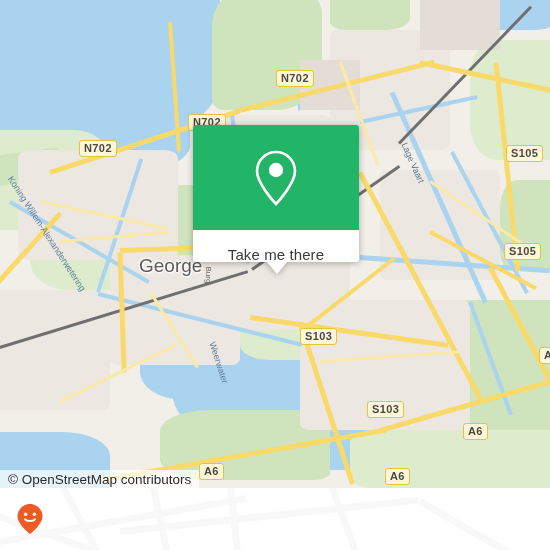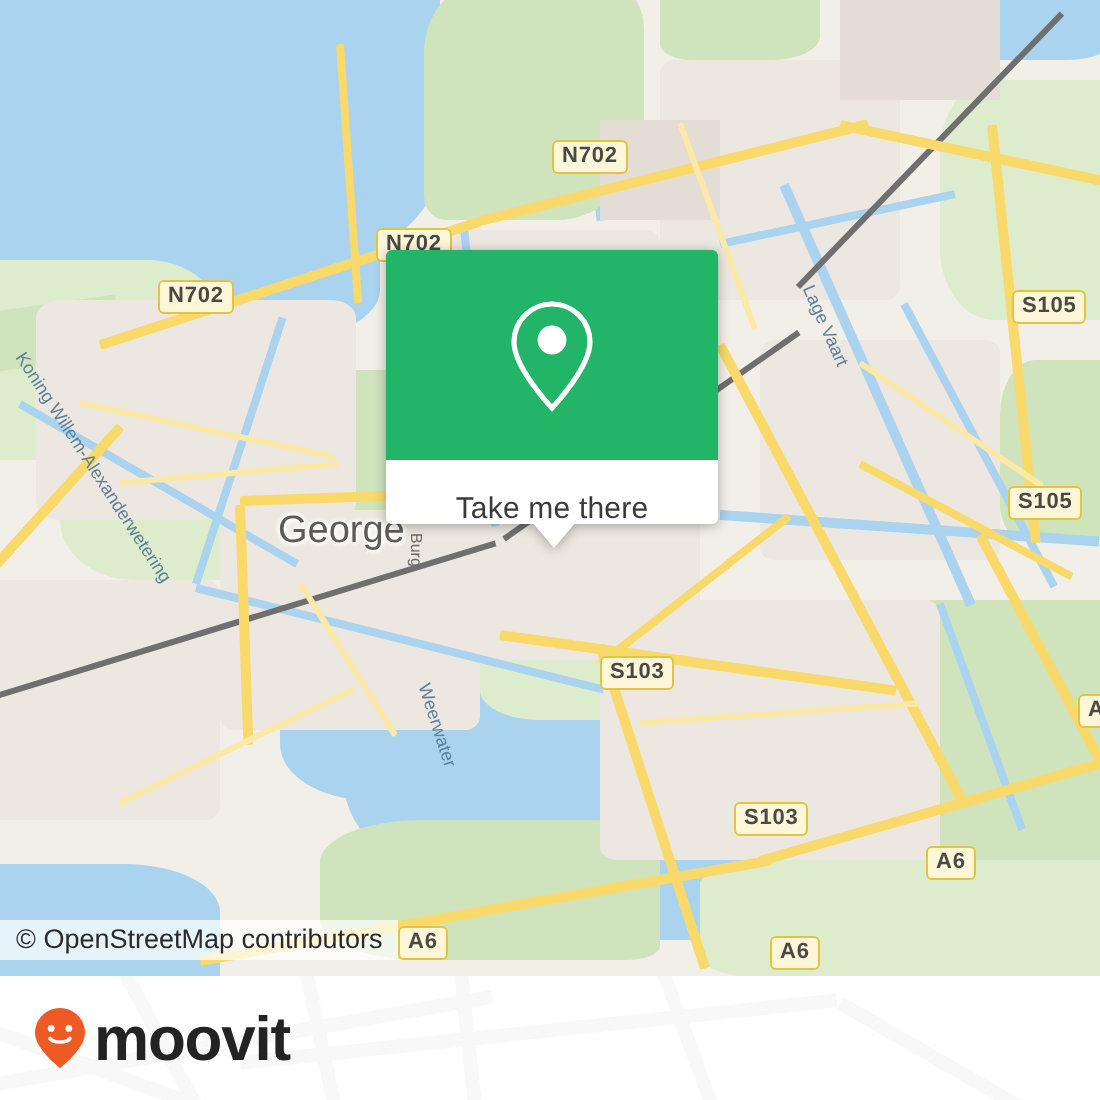--- a/index.html
+++ b/index.html
@@ -97,21 +97,21 @@
     position:absolute;left:73px;top:136px;
     width:0;height:0;
     border-left:11px solid transparent;
     border-right:11px solid transparent;
     border-top:13px solid #ffffff;
   }
   .pin-svg{width:52px;height:60px;display:block;}
 
   
   .attrib{
-    position:absolute;left:0;top:460px;
+    position:absolute;left:0;top:470px;
     background:rgba(255,255,255,.72);
     color:#2b2b2b;
     font-size:13.5px;
     padding:2px 8px 3px 8px;
     white-space:nowrap;
     z-index:30;
     font-family:"Liberation Sans", sans-serif;
   }
 
   
@@ -282,18 +282,17 @@
     <div class="footer-inner">
       <div class="brand">
         <span>
           <svg class="brand-mark" viewBox="0 0 28 32" aria-hidden="true">
             <path d="M14 1 C7.1 1 1.5 6.6 1.5 13.5 C1.5 21.5 14 31 14 31 C14 31 26.5 21.5 26.5 13.5 C26.5 6.6 20.9 1 14 1 Z" fill="#ee5a24"></path>
             <circle cx="9.6" cy="11.2" r="1.7" fill="#ffffff"></circle>
             <circle cx="18.4" cy="11.2" r="1.7" fill="#ffffff"></circle>
             <path d="M9 16.2 C10.6 18.6 17.4 18.6 19 16.2" fill="none" stroke="#ffffff" stroke-width="1.8" stroke-linecap="round"></path>
           </svg>
         </span>
-        <span class="brand-name">moovit</span>
       </div>
     </div>
   </div>
 
 </div>
 
 </body></html>

